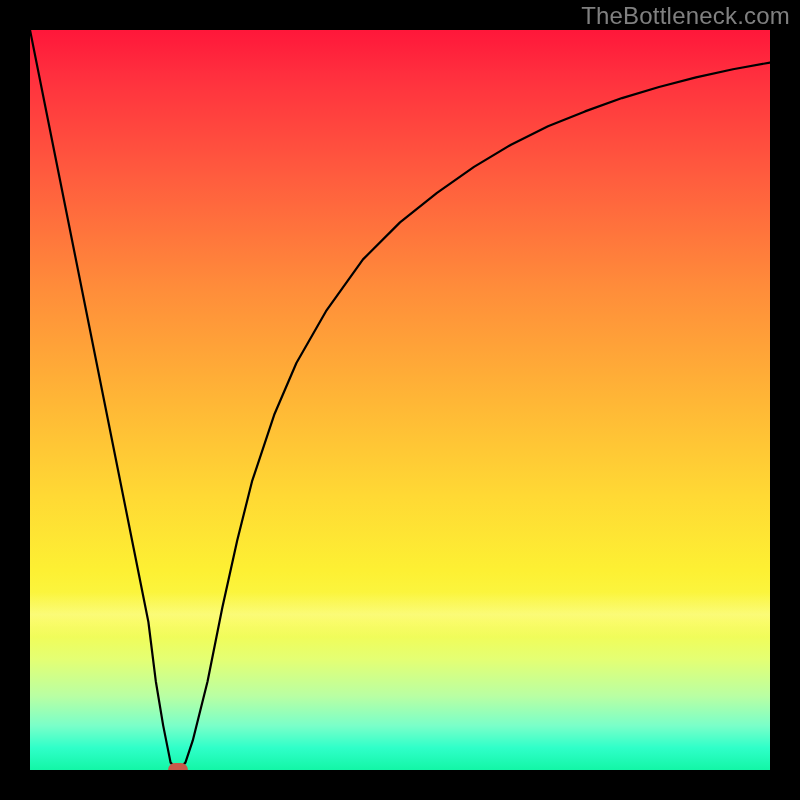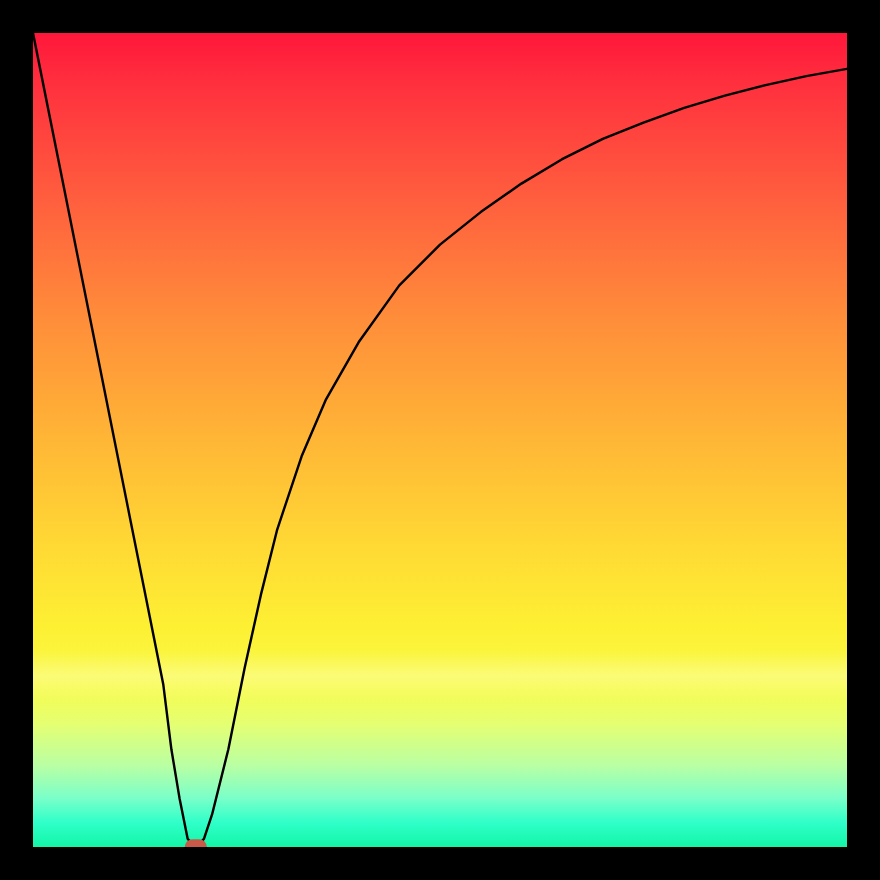--- a/index.html
+++ b/index.html
@@ -77,20 +77,21 @@
     background: #c85a4a;
     transform: translate(-50%, -50%);
     z-index: 3;
   }
 </style>
 </head>
 <body>
 
 <div class="frame">
 
+  <div class="watermark">TheBottleneck.com</div>
 
   <div class="plot-area">
     <div class="gradient"></div>
 
     <svg class="curve" viewBox="0 0 740 740" preserveAspectRatio="none">
       <path id="curve-path" fill="none" stroke="#000" stroke-width="2.2" stroke-linejoin="round" stroke-linecap="round" d="M0.00 0.00 L14.80 74.00 L29.60 148.00 L44.40 222.00 L59.20 296.00 L74.00 370.00 L88.80 444.00 L103.60 518.00 L118.40 592.00 L125.80 651.20 L133.20 695.60 L140.60 732.60 L148.00 740.00 L155.40 732.60 L162.80 710.40 L177.60 651.20 L192.40 577.20 L207.20 510.60 L222.00 451.40 L244.20 384.80 L266.40 333.00 L296.00 281.20 L333.00 229.40 L370.00 192.40 L407.00 162.80 L444.00 136.90 L481.00 114.70 L518.00 96.20 L555.00 81.40 L592.00 68.08 L629.00 56.98 L666.00 47.36 L703.00 39.22 L740.00 32.56"></path>
     </svg>
 
     <div class="marker" id="min-marker" style="left: 148px; top: 740px; background: rgb(200, 90, 74);"></div>
   </div>

